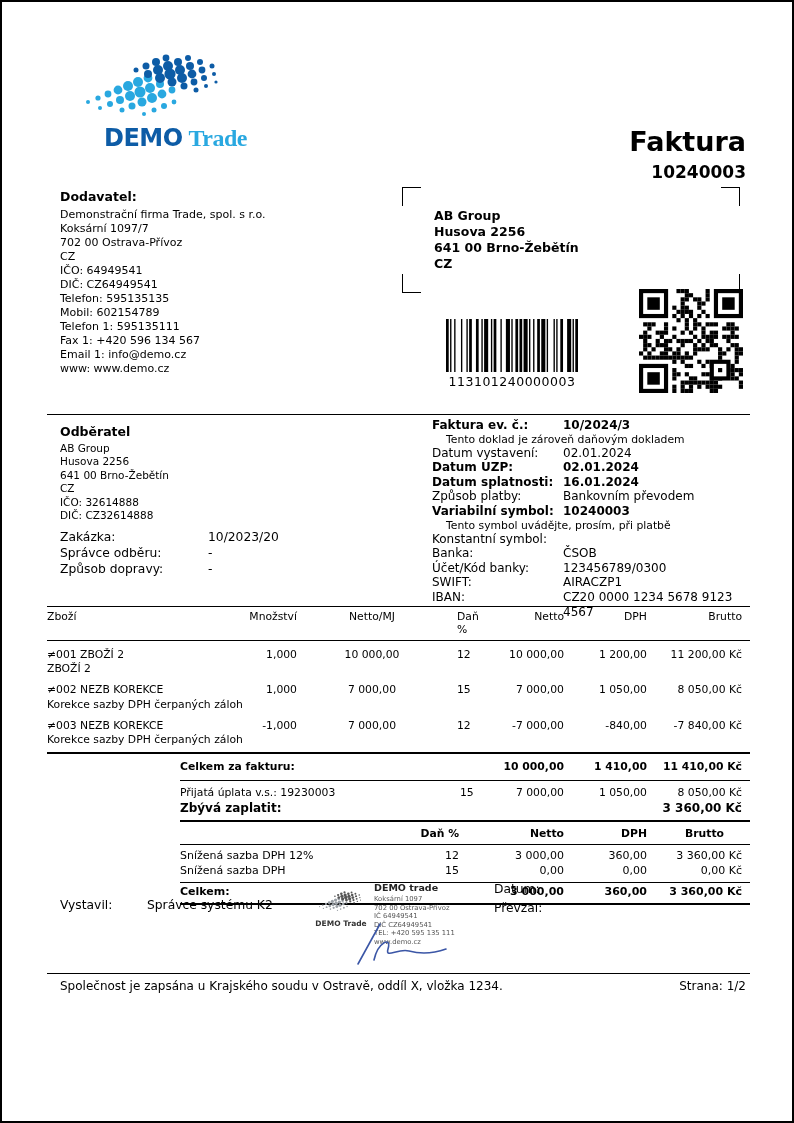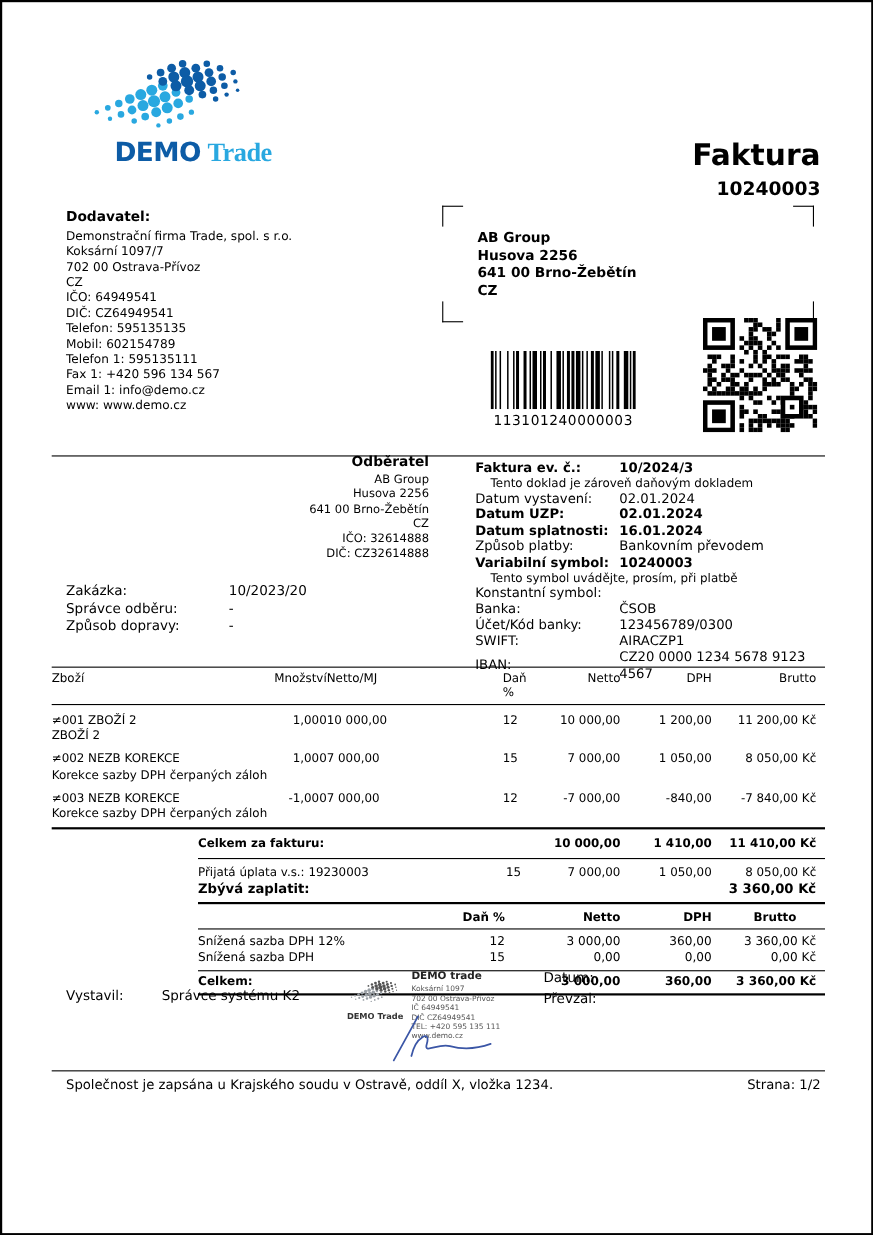--- a/index.html
+++ b/index.html
@@ -32,38 +32,38 @@
   .c-br{left:719px;top:272px;border-right:1px solid #000;border-bottom:1px solid #000;}
   .addr{position:absolute;left:432px;top:206px;font-size:12.5px;font-weight:bold;line-height:16px;}
   
   .barcode{position:absolute;left:444px;top:317px;width:132px;height:53px;}
   .barcode-num{position:absolute;left:430px;top:372px;width:160px;text-align:center;font-size:12.5px;letter-spacing:0.5px;}
   .qr{position:absolute;left:637px;top:287px;width:104px;height:104px;}
   
   .hr1{position:absolute;left:45px;top:412px;width:703px;height:1px;background:#000;}
   .hr-foot{position:absolute;left:45px;top:971px;width:703px;height:1px;background:#000;}
   
-  .customer{position:absolute;left:58px;top:410px;width:330px;text-align:right;}
+  .customer{position:absolute;left:58px;top:422px;width:330px;}
   .customer .hd{font-size:12.5px;font-weight:bold;margin-bottom:3px;}
   .customer .ln{font-size:10.5px;line-height:13.4px;}
   .order{position:absolute;left:58px;top:527px;width:330px;font-size:12.3px;}
   .order .row{display:flex;line-height:16px;}
   .order .l{width:148px;flex-shrink:0;}
   
   .details{position:absolute;left:430px;top:416px;width:320px;font-size:12px;}
-  .dr{display:flex;line-height:14.6px;align-items:center;}
+  .dr{display:flex;line-height:14.6px;}
   .dr .l{width:131px;flex-shrink:0;}
   .dr.b{font-weight:bold;}
   .note{padding-left:14px;font-size:10.8px;line-height:13px;}
   
   .tables{position:absolute;left:45px;top:604px;width:703px;font-size:10.8px;}
   .itbl-head{display:flex;border-top:1px solid #000;border-bottom:1px solid #000;padding:3px 0 4px;}
   .c-name{width:175px;}
   .c-qty{width:75px;text-align:right;}
-  .c-unit{width:150px;text-align:left;}
+  .c-unit{width:150px;text-align:center;}
   .c-vat{width:44px;padding-left:10px;box-sizing:border-box;}
   .c-net{width:73px;text-align:right;}
   .c-dph{width:83px;text-align:right;}
   .c-gross{width:103px;text-align:right;padding-right:8px;box-sizing:border-box;}
   .item{padding-top:7px;}
   .item .main{display:flex;line-height:14.2px;}
   .item .desc{line-height:14.2px;}
   .itbl-bottom{border-bottom:2px solid #000;height:5px;}
   .sub{margin-left:133px;width:570px;}
   .t-label{flex:1;}

